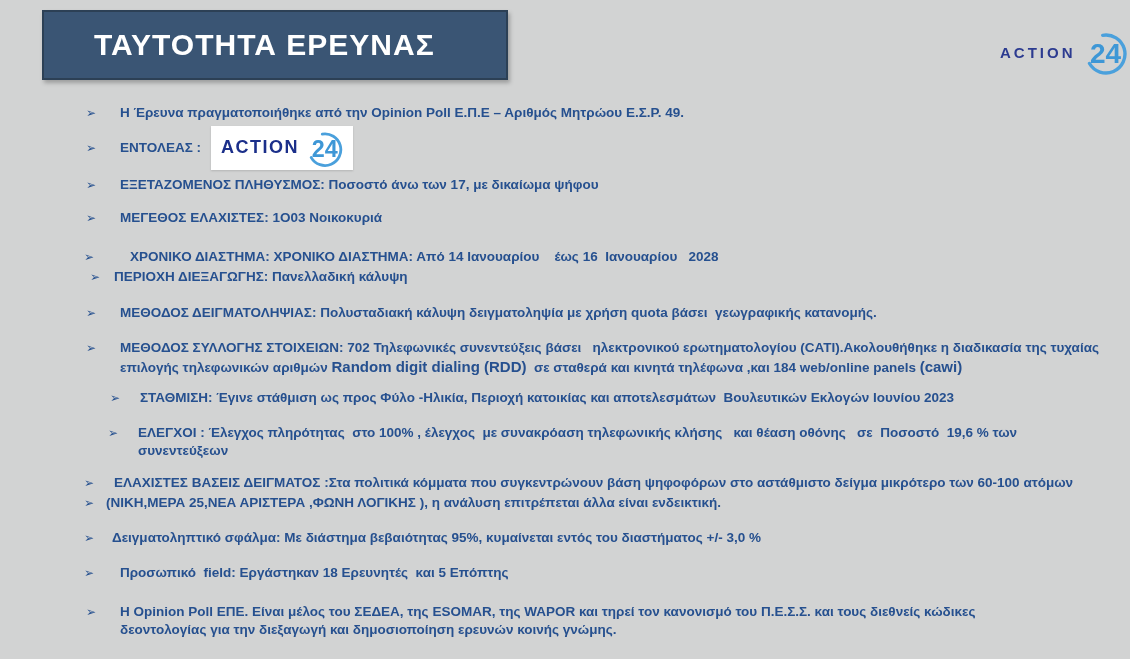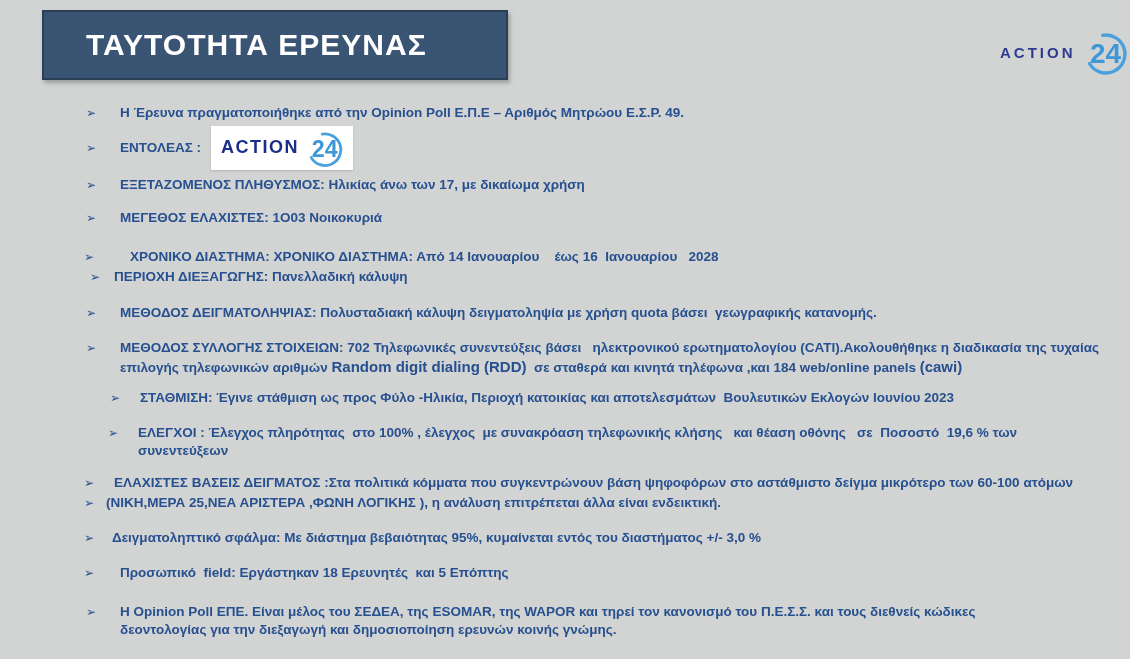--- a/index.html
+++ b/index.html
@@ -4,21 +4,21 @@
 <style>
   html,body{margin:0;padding:0;}
   body{font-family:"Liberation Sans",sans-serif;}
   .slide{position:relative;width:1130px;height:659px;background:#d2d3d3;overflow:hidden;}
 
   
   .title-box{position:absolute;left:42px;top:10px;width:466px;height:70px;
     background:#3a5574;border:2px solid #2c4055;box-sizing:border-box;
     box-shadow:2px 3px 4px rgba(0,0,0,.25);
     display:flex;align-items:center;padding-left:34px;}
-  .title-box h1{margin:8px;color:#ffffff;font-size:30px;font-weight:bold;letter-spacing:1px;}
+  .title-box h1{margin:16px;color:#ffffff;font-size:30px;font-weight:bold;letter-spacing:1px;}
 
   
   .logo{display:inline-flex;align-items:center;gap:6px;}
   .logo-action{font-weight:bold;color:#2c3b90;}
   .logo-top{position:absolute;left:1000px;top:28px;}
   .logo-top .logo-action{font-size:15px;letter-spacing:3px;}
   .logo-top svg{width:48px;height:48px;}
   .logo-inline{background:#ffffff;padding:2px 8px 2px 10px;margin-left:10px;
     box-shadow:0 1px 2px rgba(0,0,0,.15);}
   .logo-inline .logo-action{font-size:18px;letter-spacing:1.5px;color:#1b2f8a;}
@@ -63,21 +63,21 @@
   <span class="logo logo-inline">
     <span class="logo-action">ACTION</span>
     <svg viewBox="0 0 48 48">
       <path d="M20.7 7.3 A19 19 0 1 1 7.5 35.5" fill="none" stroke="#4aa0dc" stroke-width="3.4" stroke-linecap="round"></path>
       <text class="logo-num" x="8" y="35" font-size="28" font-weight="bold" fill="#3e97d6" font-family="Liberation Sans, sans-serif">24</text>
     </svg>
   </span>
 </div>
       <div class="bullet" style="top: 176px; left: 86px; width: 1009px;">
         <span class="arrow" style="width: 34px;">➢</span>
-        <span class="btext"><span>ΕΞΕΤΑΖΟΜΕΝΟΣ ΠΛΗΘΥΣΜΟΣ: Ηλικίας άνω των 17, με δικαίωμα χρήση</span></span>
+        <span class="btext"><span>ΕΞΕΤΑΖΟΜΕΝΟΣ ΠΛΗΘΥΣΜΟΣ: Ποσοστό άνω των 17, με δικαίωμα ψήφου</span></span>
       </div>
       <div class="bullet" style="top: 209px; left: 86px; width: 1009px;">
         <span class="arrow" style="width: 34px;">➢</span>
         <span class="btext"><span>ΜΕΓΕΘΟΣ ΕΛΑΧΙΣΤΕΣ: 1Ο03 Νοικοκυριά</span></span>
       </div>
       <div class="bullet" style="top: 248px; left: 84px; width: 1026px;">
         <span class="arrow" style="width: 46px;">➢</span>
         <span class="btext"><span>ΧΡΟΝΙΚΟ ΔΙΑΣΤΗΜΑ: ΧΡΟΝΙΚΟ ΔΙΑΣΤΗΜΑ: Από 14 Ιανουαρίου    έως 16  Ιανουαρίου   2028</span></span>
       </div>
       <div class="bullet" style="top: 268px; left: 90px; width: 1002px;">

